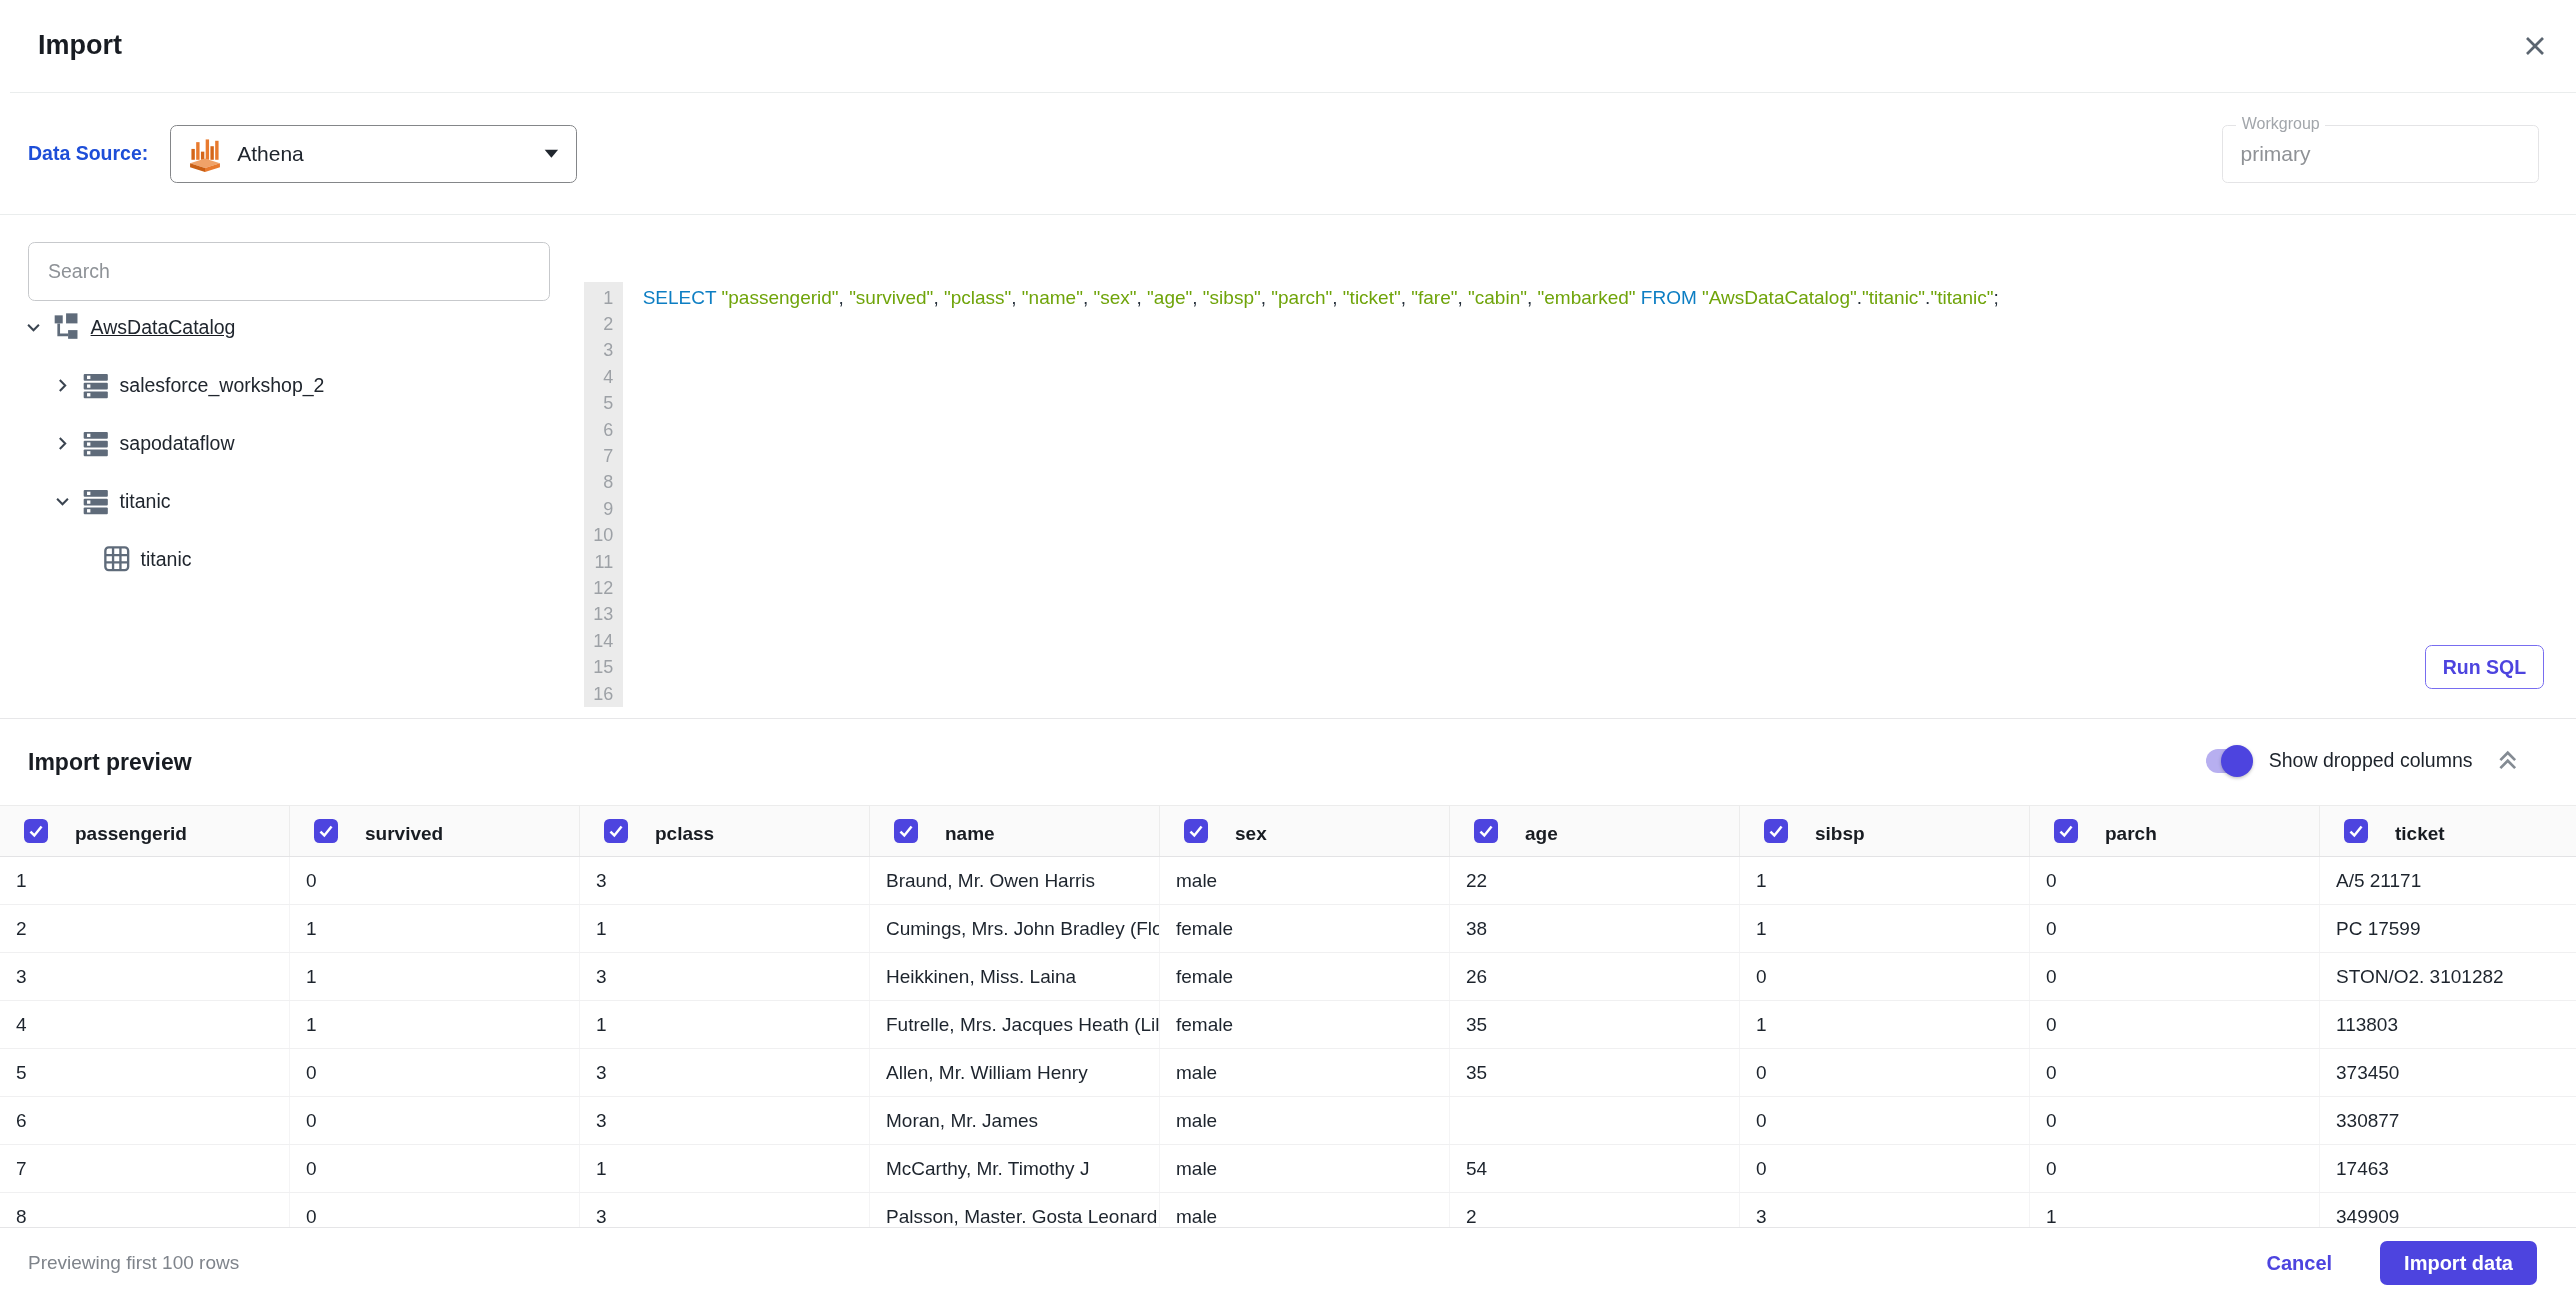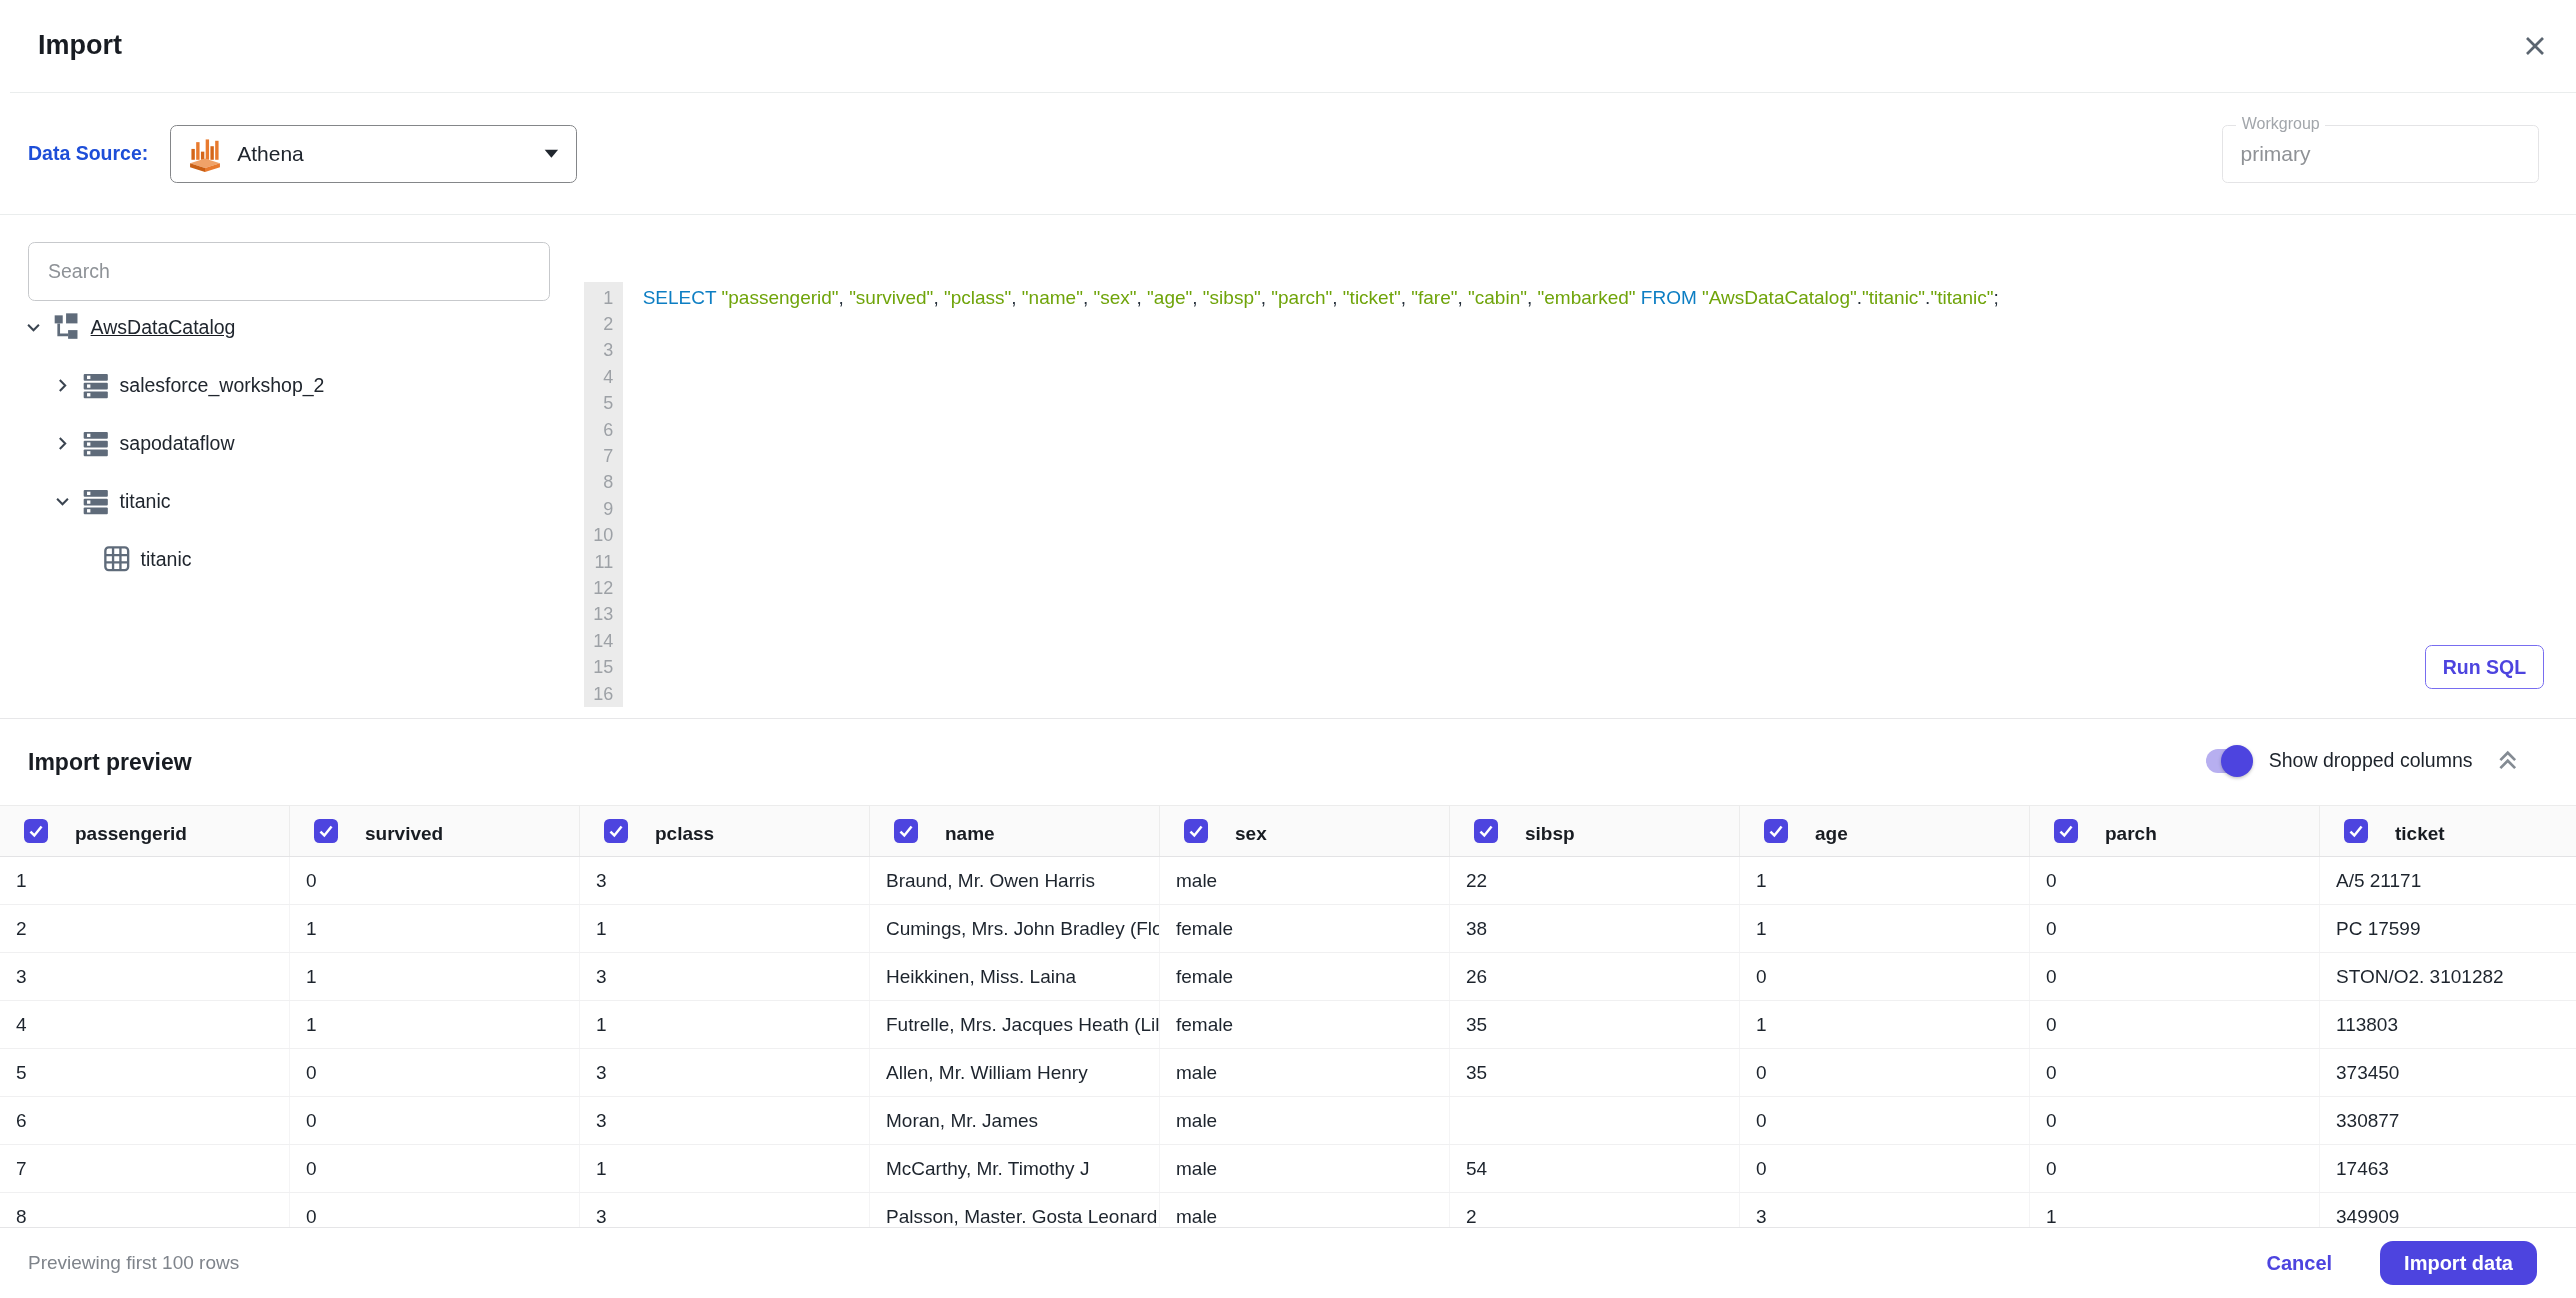--- a/index.html
+++ b/index.html
@@ -69,21 +69,21 @@
   .th .col-label { margin-left:27px; font-size:19px; font-weight:bold; color:#181c22; white-space:nowrap;margin-top:6px; }
   .checkbox { width:24px; height:24px; border-radius:5.4px; background:var(--accent); flex:0 0 24px; display:flex; align-items:center; justify-content:center; cursor:pointer; }
   .tr { display:flex; height:48px; border-bottom:1.3px solid #f0f0f1; background:#fff; }
   .td { flex:0 0 290px; width:290px; line-height:47px; padding-left:16px; font-size:19px; color:#1d242d; border-right:1.3px solid #f4f4f5; overflow:hidden; white-space:nowrap; }
   .td:last-child { flex:1 1 auto; border-right:none; }
 
   
   .footer { position:absolute; left:0; top:1227px; width:100%; height:71px; border-top:1.3px solid #e5e5e7; background:#fff; display:flex; align-items:center; }
   .footer-note { margin-left:28px; font-size:19px; color:#7f848b; }
   .cancel-link { margin-left:auto; font-size:20px; font-weight:bold; color:var(--accent); cursor:pointer; }
-  .import-btn { margin:0 39px 0 48px; height:44px; padding:0 24px; background:var(--accent); border:none; border-radius:13px; color:#fff; font-size:20px; font-weight:bold; font-family:inherit; cursor:pointer; }
+  .import-btn { margin:0 39px 0 48px; height:44px; padding:0 24px; background:var(--accent); border:none; border-radius:7px; color:#fff; font-size:20px; font-weight:bold; font-family:inherit; cursor:pointer; }
 
   :root { --accent:#4d44df; --kw:#0d7ec3; --str:#6fa40a; }
 </style>
 </head>
 <body>
 
 <div class="app">
 
   <div class="app-header">
     <div class="app-title">Import</div>
@@ -280,29 +280,29 @@
               </svg>
             </span>
             <span class="col-label">sex</span>
           </div>
           <div class="th">
             <span class="checkbox">
               <svg width="20" height="20" viewBox="0 0 36 36" fill="none">
                 <polyline points="8,19 15,26 28,10" stroke="#fff" stroke-width="4.5"></polyline>
               </svg>
             </span>
+            <span class="col-label">age</span>
+          </div>
+          <div class="th">
+            <span class="checkbox">
+              <svg width="20" height="20" viewBox="0 0 36 36" fill="none">
+                <polyline points="8,19 15,26 28,10" stroke="#fff" stroke-width="4.5"></polyline>
+              </svg>
+            </span>
             <span class="col-label">sibsp</span>
-          </div>
-          <div class="th">
-            <span class="checkbox">
-              <svg width="20" height="20" viewBox="0 0 36 36" fill="none">
-                <polyline points="8,19 15,26 28,10" stroke="#fff" stroke-width="4.5"></polyline>
-              </svg>
-            </span>
-            <span class="col-label">age</span>
           </div>
           <div class="th">
             <span class="checkbox">
               <svg width="20" height="20" viewBox="0 0 36 36" fill="none">
                 <polyline points="8,19 15,26 28,10" stroke="#fff" stroke-width="4.5"></polyline>
               </svg>
             </span>
             <span class="col-label">parch</span>
           </div>
           <div class="th">

